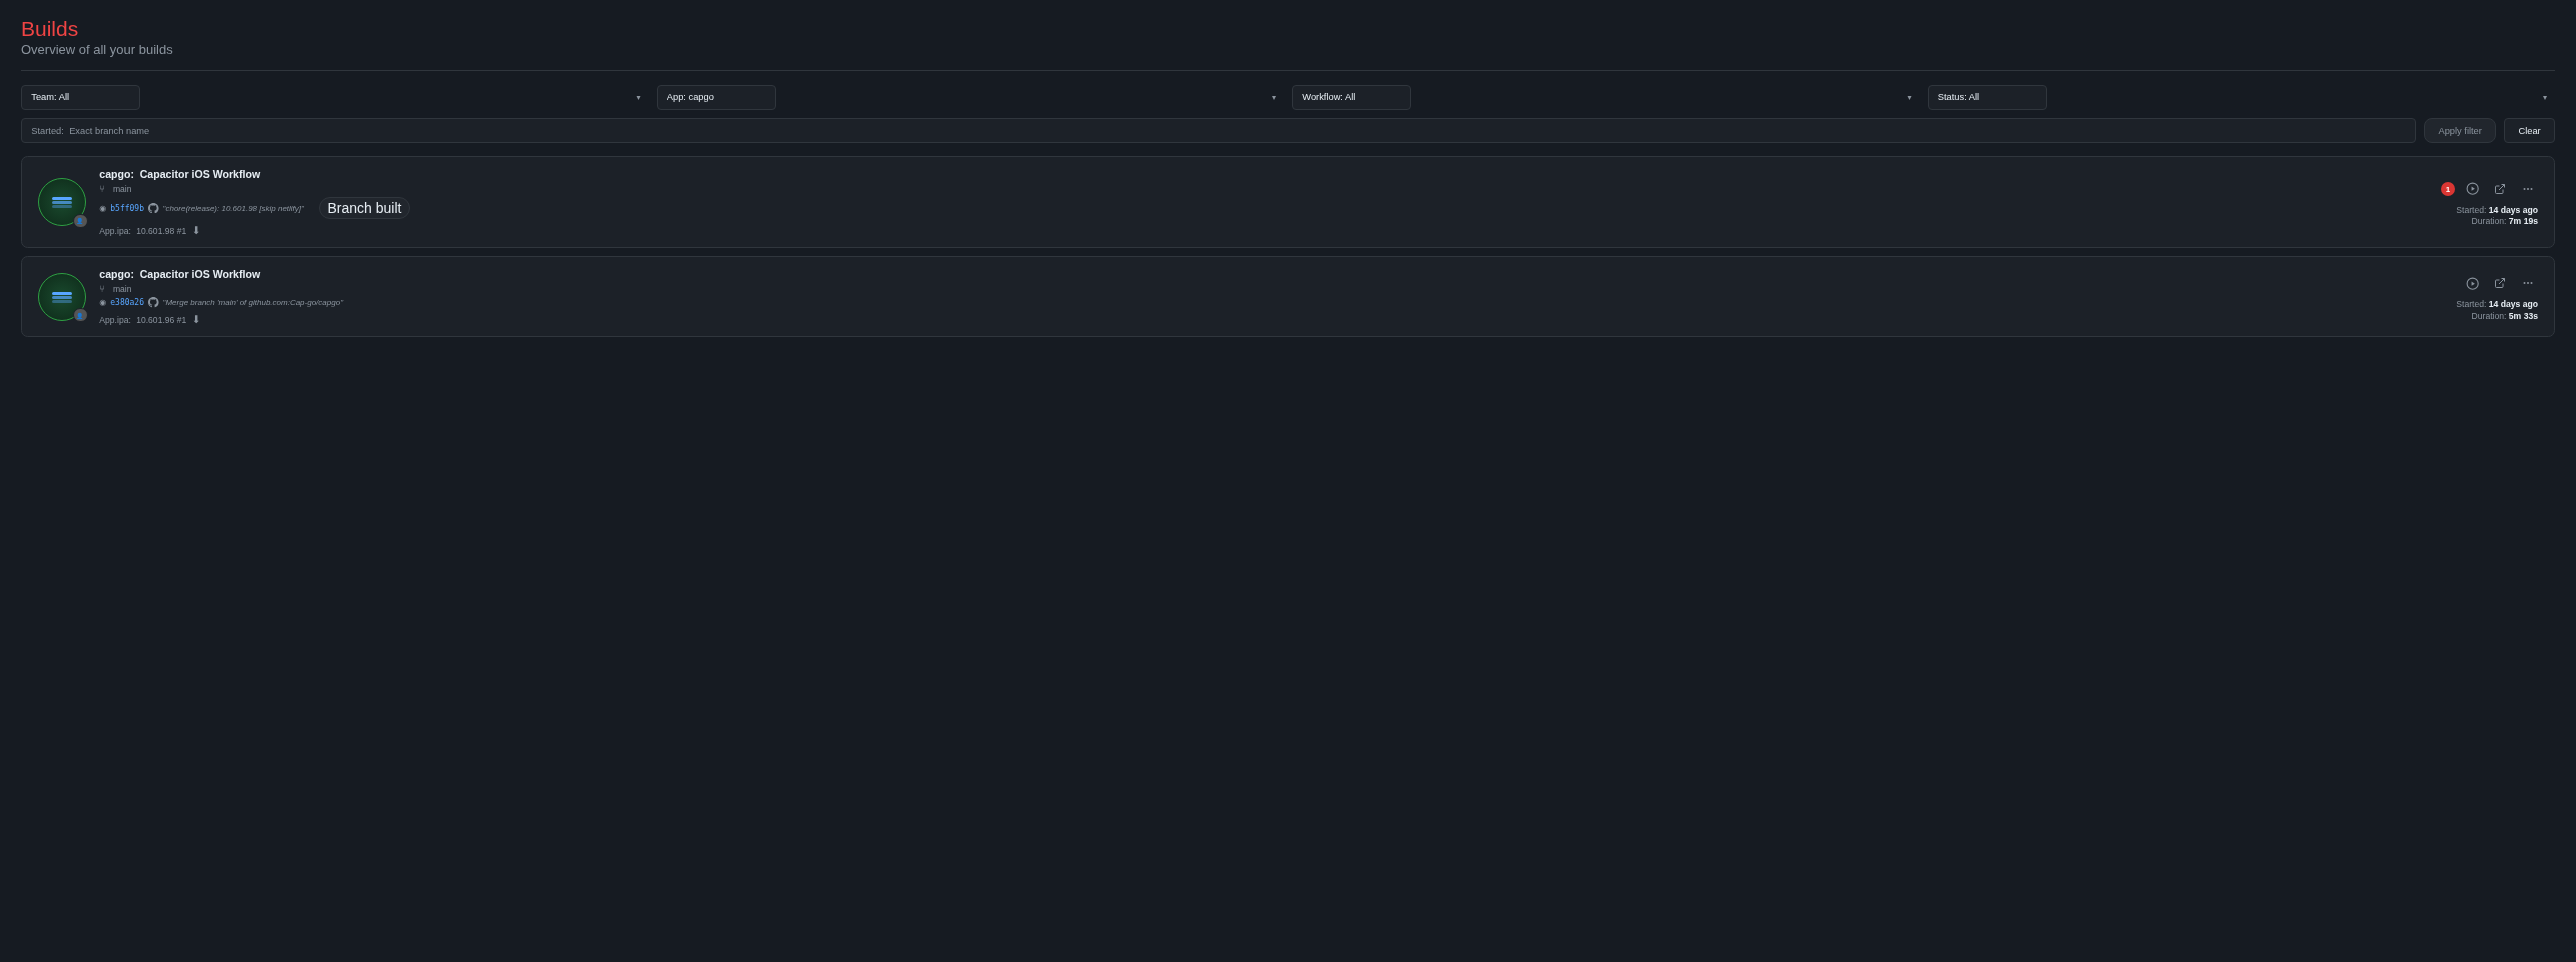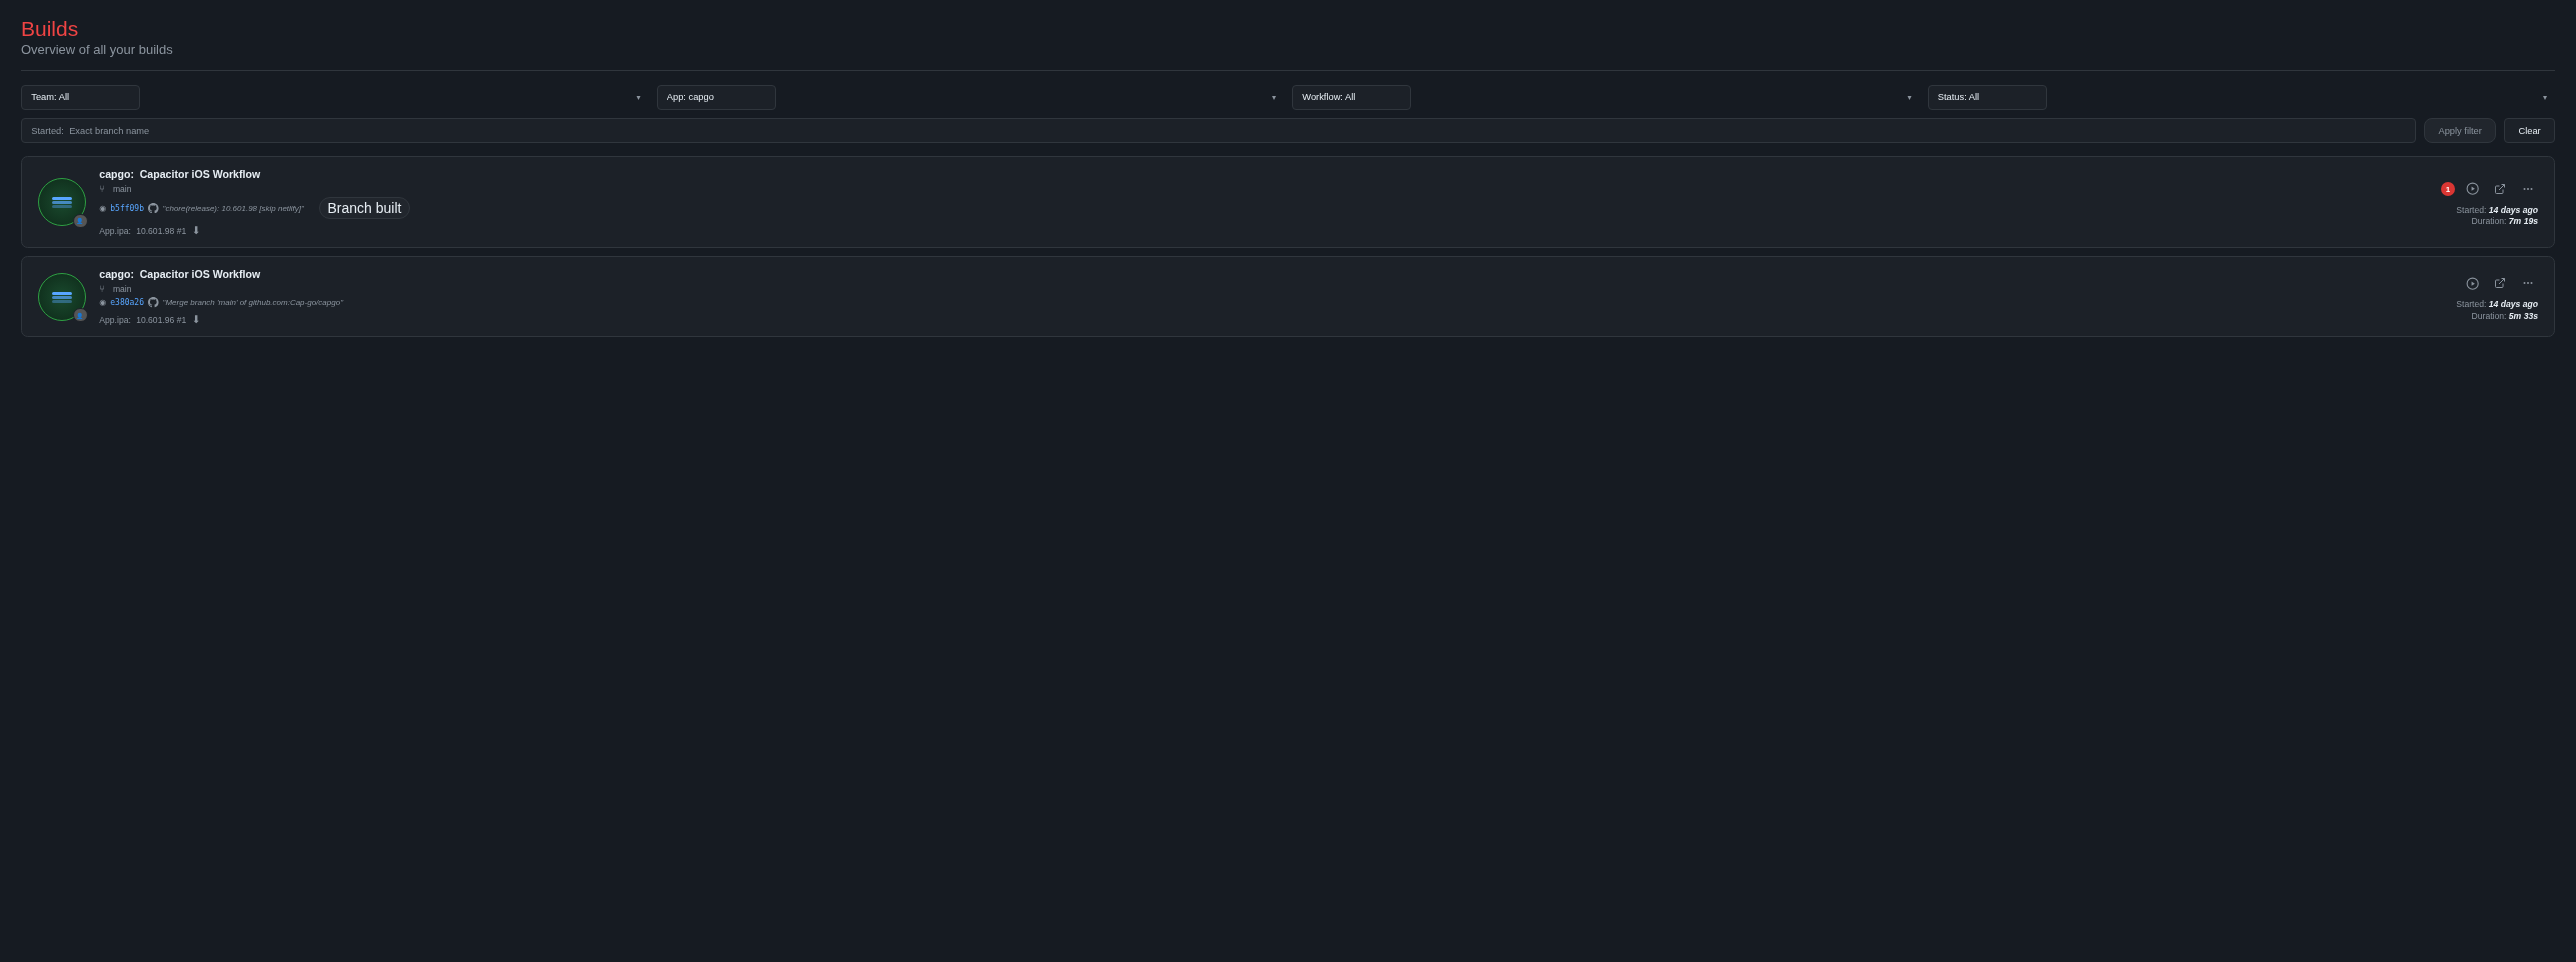--- a/index.html
+++ b/index.html
@@ -179,21 +179,20 @@
     .build-timing {
       text-align: right;
       font-size: 8.6px;
       color: #8b949e;
     }
     .build-timing .timing-started {
       margin-bottom: 1.3px;
     }
     .build-timing strong {
       color: #e6edf3;
-      font-style: italic;
     }
     .action-btn {
       background: transparent;
       border: none;
       cursor: pointer;
       color: #8b949e;
       font-size: 12px;
       display: flex;
       align-items: center;
       justify-content: center;

